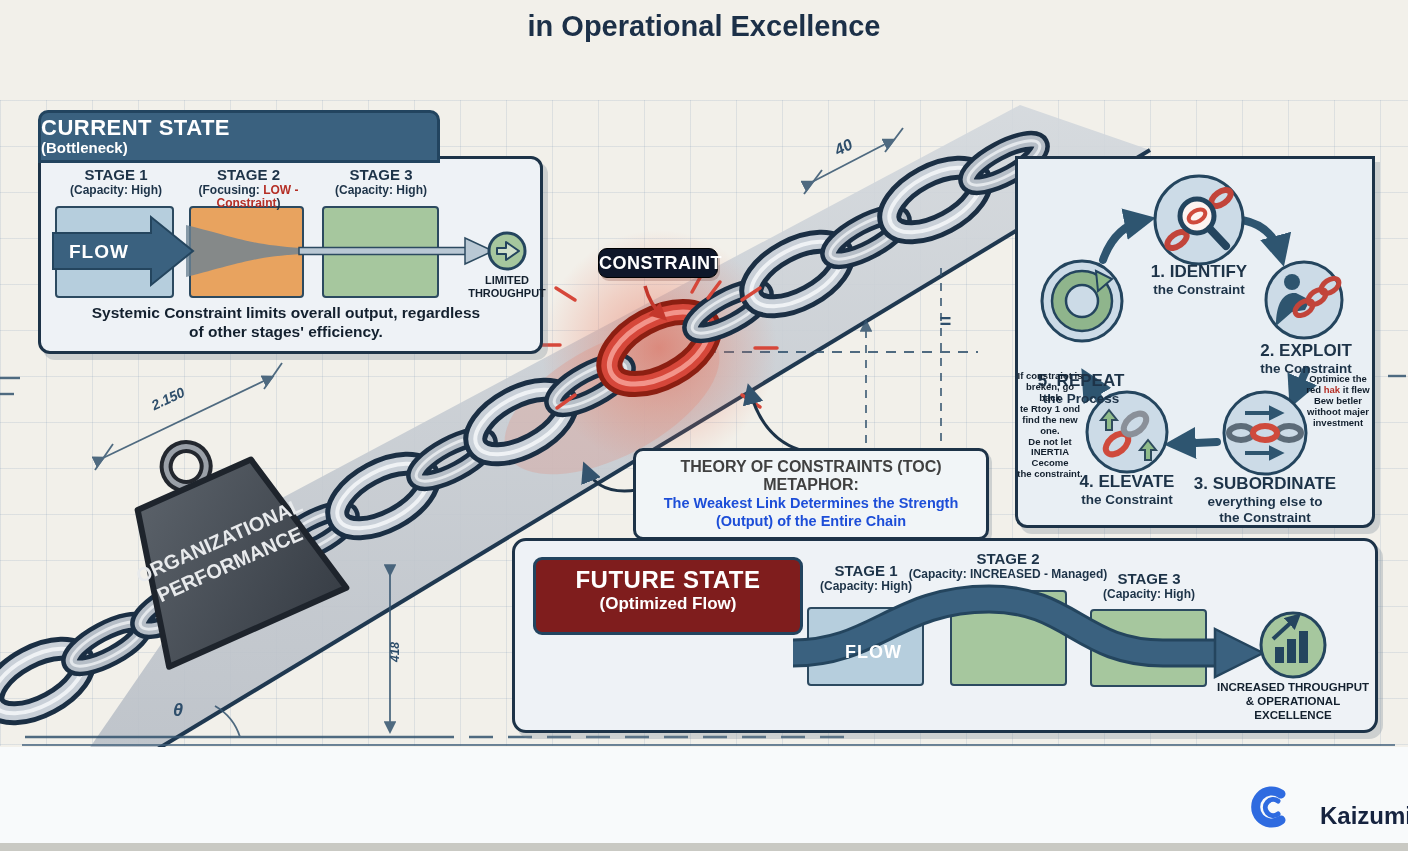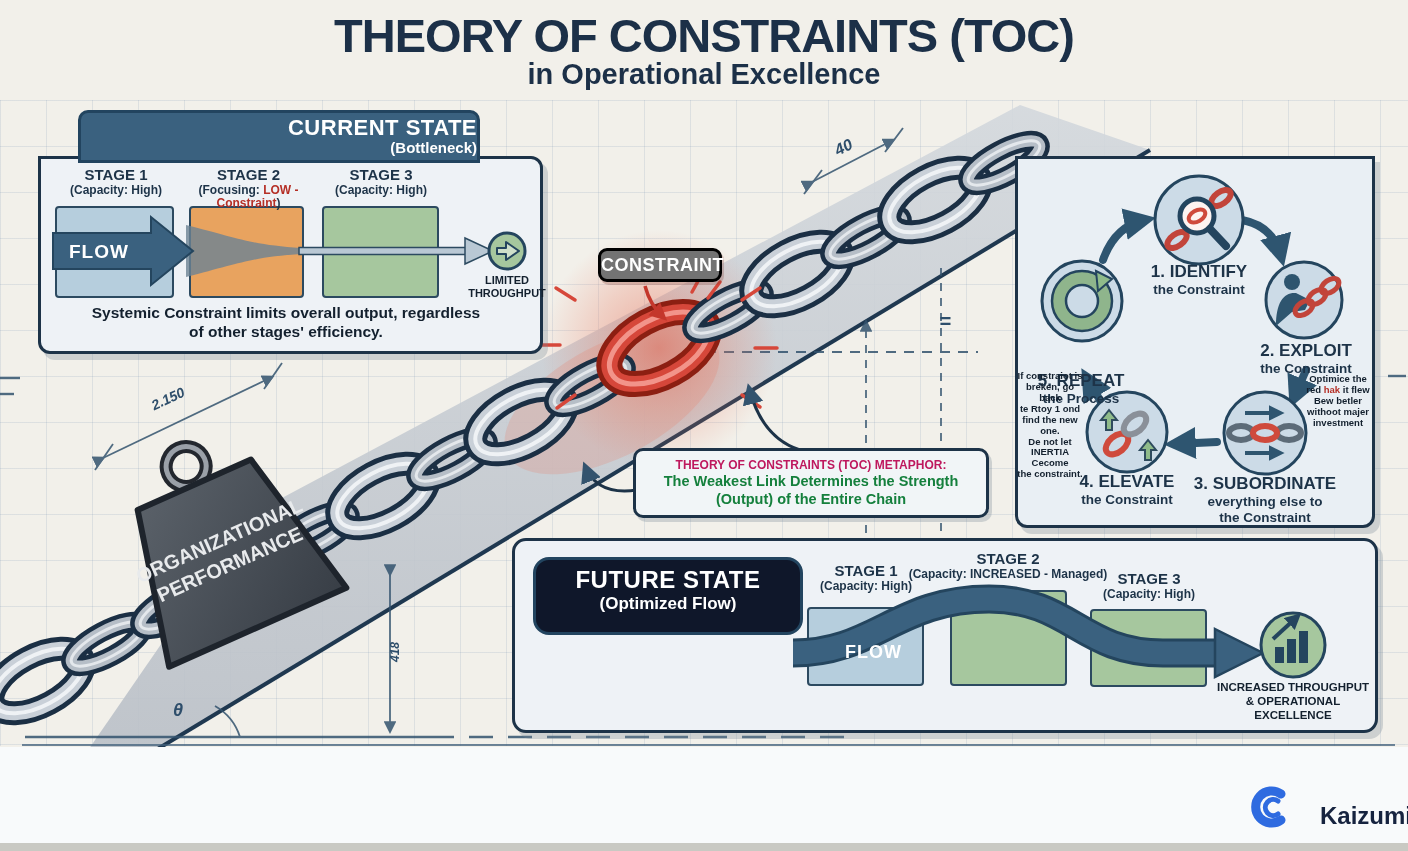--- a/index.html
+++ b/index.html
@@ -10,22 +10,22 @@
   .ctr{text-align:center;}
   .pre{white-space:pre-line;}
   #grid{left:0;top:100px;width:1408px;height:646px;
         background-image:linear-gradient(rgba(110,140,175,.16) 1px,transparent 1px),
                          linear-gradient(90deg,rgba(110,140,175,.16) 1px,transparent 1px);
         background-size:46px 46px;}
   #footerband{left:0;top:747px;width:1408px;height:104px;background:#f8fafb;}
   #bottomstrip{left:0;top:843px;width:1408px;height:8px;background:#c9c9c3;}
   .panel{background:#eef2f6;border:3px solid #1d3348;border-radius:12px;
          box-shadow:5px 6px 0 rgba(120,135,150,.30);}
-  .phead{background:#3a617f;border:3px solid #22445f;color:#fff;text-align:right;
-         border-radius:10px 10px 0 0;line-height:1.1;margin-left:40px;}
+  .phead{background:#3a617f;border:3px solid #22445f;color:#fff;text-align:left;
+         border-radius:10px 10px 0 0;line-height:1.1;}
   .stageName{font-weight:bold;font-size:15px;line-height:1.1;}
   .stageCap{font-weight:bold;font-size:12px;line-height:1.1;}
   .red{color:#b52f26;}
   svg text{font-family:"Liberation Sans",sans-serif;}
 </style>
 </head>
 <body>
 
 <div id="grid" class="abs"></div>
 
@@ -146,21 +146,20 @@
 
   <g stroke="#1d3348" stroke-width="3" fill="none">
     <path d="M 800,450 Q 762,438 749,388" marker-end="url(#ahd)"></path>
     <path d="M 637,490 Q 597,496 585,466" marker-end="url(#ahd)"></path>
   </g>
 
   <line x1="22" y1="745" x2="1395" y2="745" stroke="#42617c" stroke-width="2" opacity="0.75"></line>
 </svg>
 
 <div class="abs ctr" style="left:254px;top:12px;width:900px;line-height:1.02;">
-  <div class="b" style="font-size:47px;letter-spacing:-1px;color:#1c3048;">THEORY OF CONSTRAINTS (TOC)</div>
   <div class="b" style="font-size:29px;color:#1c3048;">in Operational Excellence</div>
 </div>
 
 <div class="abs" style="left:38px;top:110px;width:505px;height:240px;">
   <div class="abs panel" style="left:0;top:46px;width:499px;height:192px;border-radius:0 12px 12px 12px;">
     <svg class="abs" style="left:0;top:0;" width="499" height="192" viewBox="0 0 499 192">
       <rect x="15" y="48" width="117" height="90" rx="3" fill="#b6cedd" stroke="#2c4a60" stroke-width="2"></rect>
       <rect x="149" y="48" width="113" height="90" rx="3" fill="#e8a35f" stroke="#2c4a60" stroke-width="2"></rect>
       <rect x="282" y="48" width="115" height="90" rx="3" fill="#a6c79e" stroke="#2c4a60" stroke-width="2"></rect>
       <path d="M 145,66 C 200,80 212,86 260,89 L 260,95 C 212,98 200,104 145,118 Z" fill="#6c8294" opacity="0.8"></path>
@@ -189,26 +188,26 @@
 THROUGHPUT</div>
     <div class="abs ctr b pre" style="left:10px;top:144px;width:470px;font-size:15.5px;line-height:1.25;color:#13202e;">Systemic Constraint limits overall output, regardless
 of other stages' efficiency.</div>
   </div>
   <div class="abs phead" style="left:0;top:0;width:396px;height:44px;padding-top:3px;">
     <div class="b" style="font-size:22px;letter-spacing:.5px;">CURRENT STATE</div>
     <div class="b" style="font-size:15px;">(Bottleneck)</div>
   </div>
 </div>
 
-<div class="abs ctr b" style="left:598px;top:248px;width:118px;height:28px;background:#737373;border:3px solid #000000;border-radius:9px;
+<div class="abs ctr b" style="left:598px;top:248px;width:118px;height:28px;background:#0f172a;border:1px solid #000000;border-radius:9px;
             color:#fff;font-size:18px;letter-spacing:.5px;line-height:28px;box-shadow:2px 3px 0 rgba(120,60,50,.25);">CONSTRAINT</div>
 
 <div class="abs ctr" style="left:633px;top:448px;width:342px;background:#f1f5f7;border:3px solid #1d3348;border-radius:10px;padding:7px 4px;box-shadow:3px 4px 0 rgba(120,135,150,.3);">
-  <div class="b" style="font-size:12px;color:#be185d;">THEORY OF CONSTRAINTS (TOC) METAPHOR:</div>
-  <div class="b pre" style="font-size:14.5px;line-height:1.25;color:#15803d;">The Weakest Link Determines the Strength
+  <div class="b" style="font-size:16px;color:#404040;">THEORY OF CONSTRAINTS (TOC) METAPHOR:</div>
+  <div class="b pre" style="font-size:14.5px;line-height:1.25;color:#1d4ed8;">The Weakest Link Determines the Strength
 (Output) of the Entire Chain</div>
 </div>
 
 <div class="abs" style="left:1015px;top:110px;width:360px;height:415px;">
   <div class="abs panel" style="left:0;top:46px;width:354px;height:366px;border-radius:0 0 12px 12px;background:#e9eff4;"></div>
 
   <svg class="abs" style="left:0;top:0;" width="360" height="415" viewBox="0 0 360 415">
     <defs>
       <marker id="ah2" markerWidth="4" markerHeight="4" refX="2.6" refY="2" orient="auto" markerUnits="strokeWidth">
         <path d="M0,0 L4,2 L0,4 Z" fill="#2e5570"></path>
@@ -315,21 +314,21 @@
     <path d="M 278,112 C 360,112 382,58 474,58 C 556,58 566,112 648,112 L 702,112" fill="none" stroke="#3a617f" stroke-width="23"></path>
     <polygon points="700,88 748,112 700,136" fill="#3a617f" stroke="#24455e" stroke-width="2.5"></polygon>
     <g>
       <circle cx="778" cy="104" r="32" fill="#a6c79e" stroke="#24455e" stroke-width="3"></circle>
       <rect x="760" y="106" width="9" height="16" fill="#24455e"></rect>
       <rect x="772" y="98" width="9" height="24" fill="#24455e"></rect>
       <rect x="784" y="90" width="9" height="32" fill="#24455e"></rect>
       <path d="M 758,98 L 782,76" fill="none" stroke="#24455e" stroke-width="4" marker-end="url(#ah3)"></path>
     </g>
   </svg>
-  <div class="abs ctr" style="left:18px;top:16px;width:264px;height:66px;background:#0f172a;border:3px solid #22445f;border-radius:16px;color:#fff;padding-top:6px;line-height:1.15;">
+  <div class="abs ctr" style="left:18px;top:16px;width:264px;height:66px;background:#7f1d1d;border:3px solid #22445f;border-radius:9px;color:#fff;padding-top:6px;line-height:1.15;">
     <div class="b" style="font-size:24px;letter-spacing:.5px;">FUTURE STATE</div>
     <div class="b" style="font-size:17px;">(Optimized Flow)</div>
   </div>
   <div class="abs ctr" style="left:281px;top:22px;width:140px;">
     <div class="stageName">STAGE 1</div>
     <div class="stageCap">(Capacity: High)</div>
   </div>
   <div class="abs ctr" style="left:393px;top:10px;width:200px;">
     <div class="stageName">STAGE 2</div>
     <div class="stageCap">(Capacity: INCREASED - Managed)</div>

